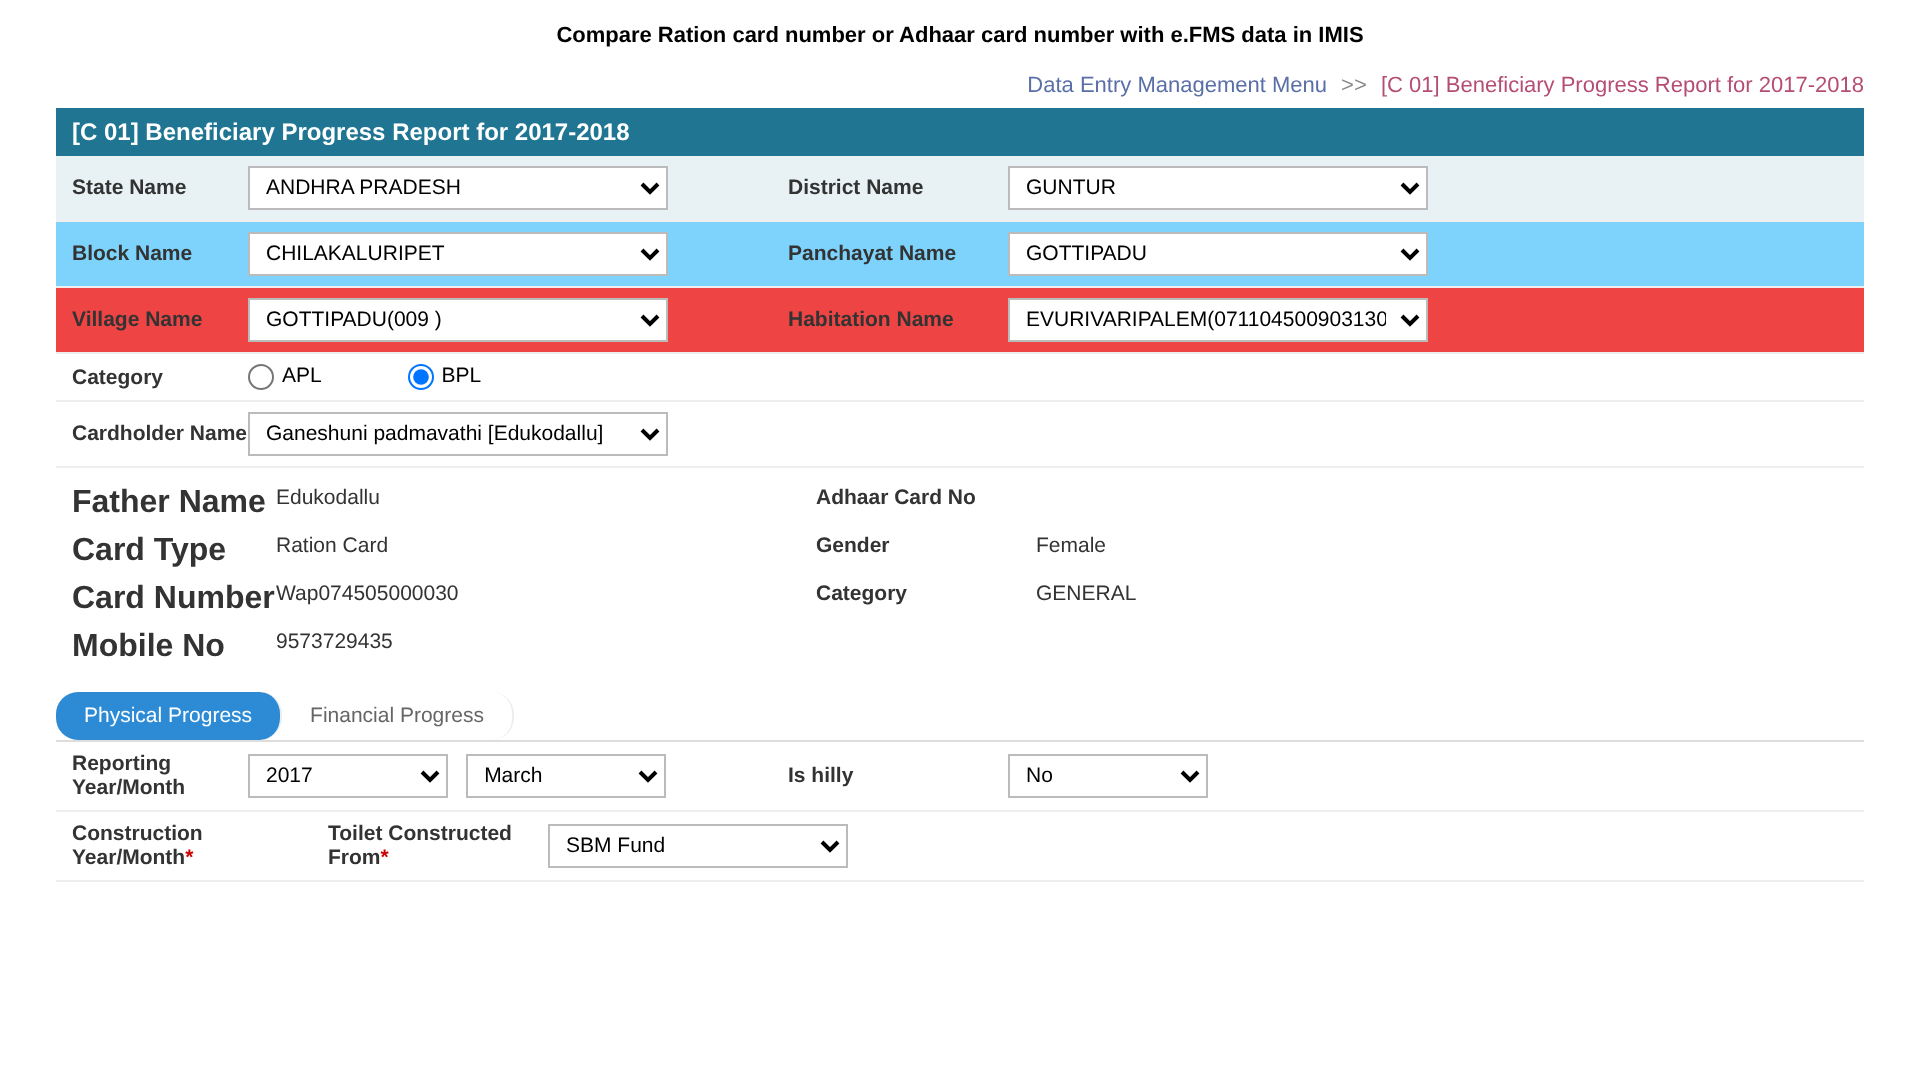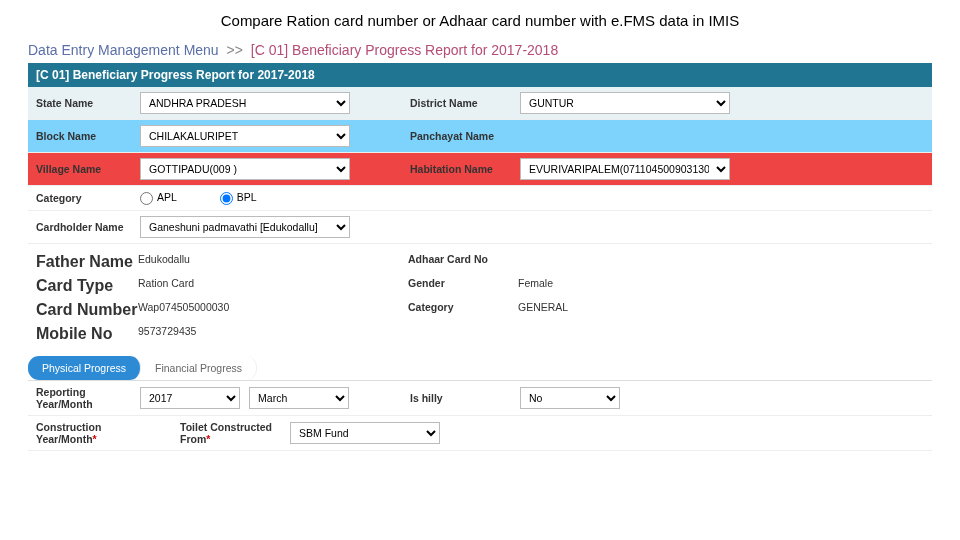--- a/index.html
+++ b/index.html
@@ -1,27 +1,27 @@
 <!DOCTYPE html>
 <html><head>
 <meta charset="utf-8">
 <style>
   * { box-sizing: border-box; margin: 0; padding: 0; }
   body { font-family: Arial, sans-serif; font-size: 11px; background: #fff; width: 960px; height: 540px; }
-  .title { text-align: center; font-weight: normal; font-size: 15px; padding: 12px 0 10px; }
+  .title { text-align: center; font-weight: bold; font-size: 11px; padding: 12px 0 10px; }
   .content { padding: 0 28px; }
-  .breadcrumb { font-size: 14px; padding: 3px 0; color: #5a6fa8; }
+  .breadcrumb { font-size: 11px; padding: 3px 0; color: #5a6fa8; text-align: right; }
   .breadcrumb .sep { color: #888; margin: 0 4px; }
   .breadcrumb .current { color: #b54d75; }
   .section-header { background: #1f7592; color: #fff; padding: 5px 8px; font-size: 12px; font-weight: bold; margin-top: 2px; }
   .form-row { display: flex; align-items: center; padding: 5px 0; border-bottom: 1px solid #eee; }
   .form-row.blue { background: #e8f2f5; }
   .form-row.green { background: #7dd3fc; }
   .form-row.gray { background: #ef4444; }
-  .label { width: 112px; font-size: 10.5px; font-weight: bold; color: #333; padding-left: 8px; }
+  .label { width: 96px; font-size: 10.5px; font-weight: bold; color: #333; padding-left: 8px; }
   .control { width: 230px; }
   .control select { width: 210px; height: 22px; font-size: 10.5px; border: 1px solid #bbb; background: #fff; padding: 0 4px; }
   .control .select-narrow { width: 100px; display: inline-block; margin-right: 6px; }
   .radio-group { font-size: 10.5px; }
   .radio-group label { margin-right: 40px; }
   .radio-group input { vertical-align: middle; margin-right: 4px; }
   .spacer { width: 40px; }
   .label2 { width: 110px; font-size: 10.5px; font-weight: bold; color: #333; }
   .tabs { display: flex; border-bottom: 1px solid #ddd; margin-top: 4px; }
   .tab { padding: 6px 14px; font-size: 10.5px; color: #666; cursor: pointer; border-right: 1px solid #eee; border-radius: 11px; }
@@ -55,20 +55,21 @@
     <div class="spacer"></div>
     <div class="label2">District Name</div>
     <div class="control"><select><option>GUNTUR</option></select></div>
   </div>
 
   <div class="form-row green">
     <div class="label">Block Name</div>
     <div class="control"><select><option>CHILAKALURIPET</option></select></div>
     <div class="spacer"></div>
     <div class="label2">Panchayat Name</div>
+    <div class="control"><select><option>GOTTIPADU</option></select></div>
   </div>
 
   <div class="form-row gray">
     <div class="label">Village Name</div>
     <div class="control"><select><option>GOTTIPADU(009 )</option></select></div>
     <div class="spacer"></div>
     <div class="label2">Habitation Name</div>
     <div class="control"><select><option>EVURIVARIPALEM(0711045009031300</option></select></div>
   </div>
 

